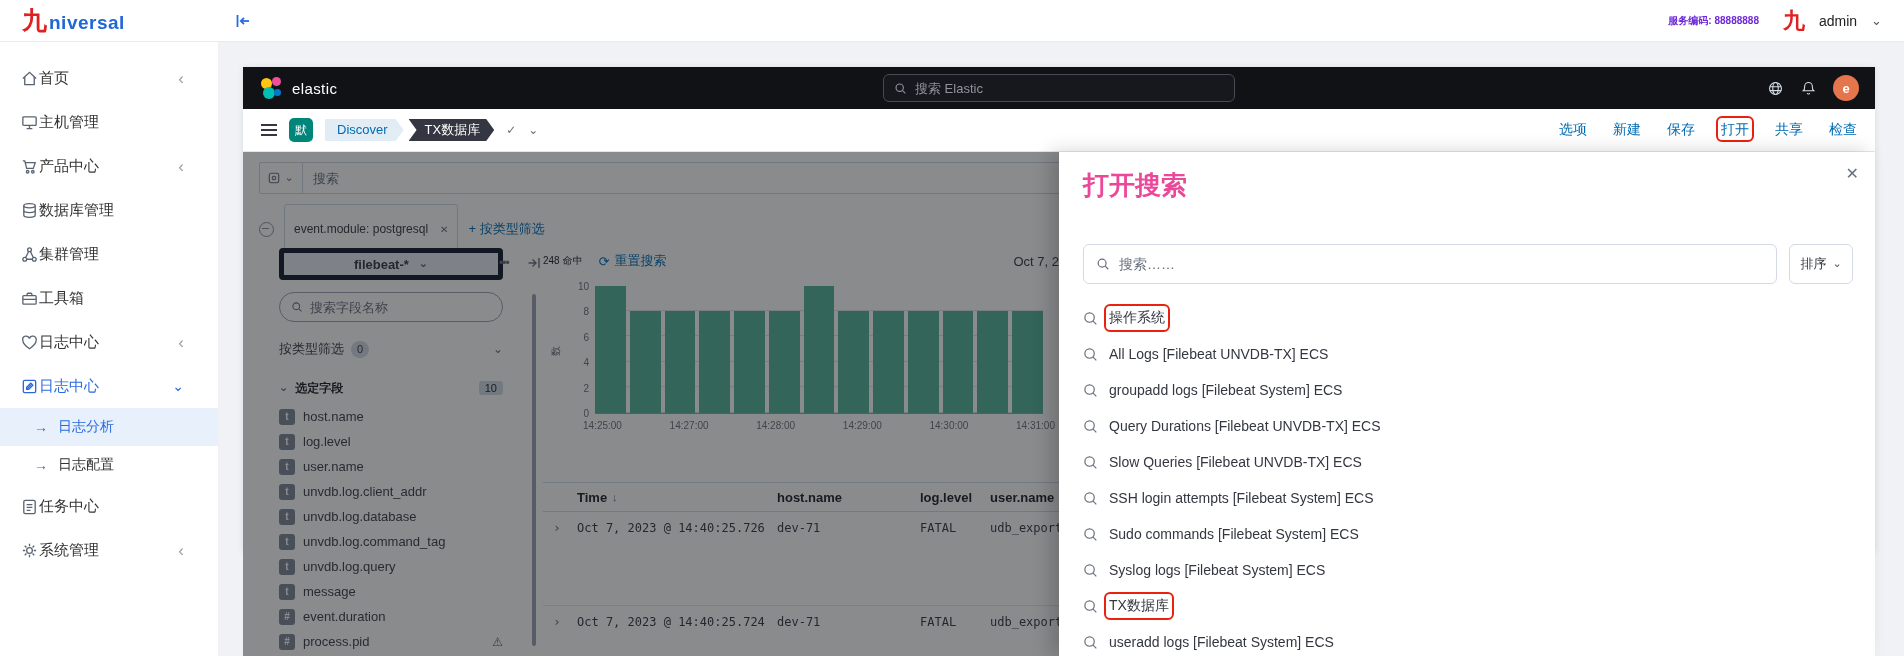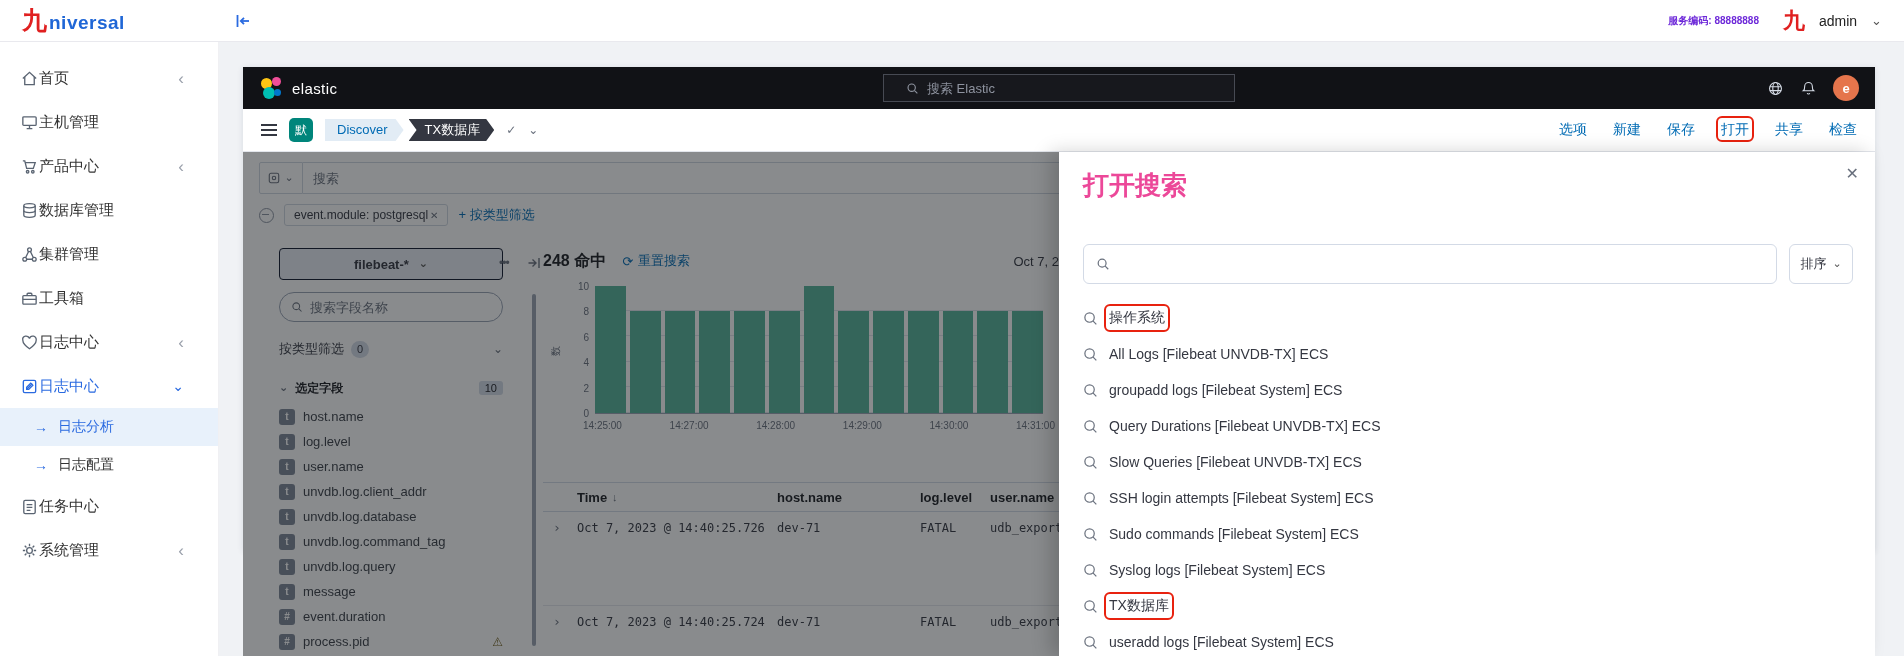--- a/index.html
+++ b/index.html
@@ -42,21 +42,21 @@
   
   .ec-topbar{height:42px;background:#111216;display:flex;align-items:center;padding:0 16px;position:relative}
   .ec-brand{display:flex;align-items:center;gap:9px}
   .elogo{position:relative;width:24px;height:24px}
   .elogo i{position:absolute;border-radius:50%}
   .elogo .b1{width:11px;height:11px;background:#fec514;left:2px;top:2px}
   .elogo .b2{width:9px;height:9px;background:#f04e98;left:13px;top:1px}
   .elogo .b3{width:12px;height:12px;background:#00bfb3;left:4px;top:11px}
   .elogo .b4{width:7px;height:7px;background:#0077cc;left:15px;top:13px}
   .ebrand-text{color:#fff;font-size:15px;letter-spacing:.4px}
-  .ec-search{position:absolute;left:50%;transform:translateX(-50%);top:7px;width:352px;height:28px;background:#17181d;border:1px solid #474a53;border-radius:0;display:flex;align-items:center;gap:8px;padding:0 22px;color:#8e939f}
+  .ec-search{position:absolute;left:50%;transform:translateX(-50%);top:7px;width:352px;height:28px;background:#17181d;border:1px solid #474a53;border-radius:6px;display:flex;align-items:center;gap:8px;padding:0 10px;color:#8e939f}
   .ec-search input{flex:1;background:transparent;border:none;outline:none;color:#cfd3da;font-size:13px;font-family:inherit}
   .ec-search input::placeholder{color:#8e939f}
   .ec-top-icons{margin-left:auto;display:flex;align-items:center;gap:16px;color:#d5dbe5}
   .avatar{width:26px;height:26px;border-radius:50%;background:var(--avatar-orange,#e5754c);color:#fff;font-size:13px;font-weight:700;display:flex;align-items:center;justify-content:center}
 
   
   .ec-crumbbar{height:43px;background:#fff;border-bottom:1px solid #e3e6ec;display:flex;align-items:center;padding:0 18px;gap:12px}
   .hamburger{width:16px;height:12px;border-top:2px solid #343741;border-bottom:2px solid #343741;position:relative;cursor:pointer}
   .hamburger::after{content:"";position:absolute;left:0;top:3px;width:16px;height:2px;background:#343741}
   .space-avatar{width:24px;height:24px;border-radius:5px;background:var(--space-teal,#00857b);color:#fff;font-size:12px;display:flex;align-items:center;justify-content:center;cursor:pointer}
@@ -76,27 +76,27 @@
 
   
   .qbar{position:absolute;left:16px;top:10px;display:flex}
   .qbar-btn{width:44px;height:32px;background:#fff;border:1px solid #cfd6e0;border-radius:2px 0 0 2px;display:flex;align-items:center;justify-content:center;gap:4px;color:#69707d;cursor:pointer}
   .qbar-btn .qchev{font-size:11px;line-height:.7}
   .qbar-input{width:940px;height:32px;border:1px solid #cfd6e0;border-left:none;border-radius:0 2px 2px 0;padding:0 10px;font-size:13px;font-family:inherit;outline:none;color:#343741}
   .qbar-input::placeholder{color:#69707d}
   .fbar{position:absolute;left:16px;top:52px;display:flex;align-items:center;gap:10px}
   .filter-circle{width:15px;height:15px;border:1.5px solid #8b93a1;border-radius:50%;position:relative}
   .filter-circle::after{content:"";position:absolute;left:2px;top:5px;width:7px;height:1.5px;background:#8b93a1}
-  .filter-pill{display:inline-flex;align-items:center;gap:2px;border:1px solid #cfd6e0;background:#fff;border-radius:3px;padding:3px 9px;font-size:12px;color:#343741;cursor:pointer}
+  .filter-pill{display:inline-flex;align-items:center;gap:12px;border:1px solid #cfd6e0;background:#fff;border-radius:3px;padding:17px 9px;font-size:12px;color:#343741;cursor:pointer}
   .pill-x{color:#69707d;font-size:10px;cursor:pointer}
   .add-filter{color:var(--link-blue,#006bb4);font-size:13px;cursor:pointer}
 
   
   .fields{position:absolute;left:36px;top:96px;width:224px}
-  .ip-pill{width:100%;height:32px;background:#e9edf4;border:1px solid #0f172a;border-radius:4px;display:flex;align-items:center;justify-content:center;gap:10px;font-size:13px;font-weight:700;color:#343741;cursor:pointer;font-family:inherit}
+  .ip-pill{width:100%;height:32px;background:#e9edf4;border:5px solid #0f172a;border-radius:4px;display:flex;align-items:center;justify-content:center;gap:10px;font-size:13px;font-weight:700;color:#343741;cursor:pointer;font-family:inherit}
   .ip-pill .chev{font-size:11px;line-height:.7;color:#555}
   .fp-dots{position:absolute;left:256px;top:104px;color:#69707d;font-size:12px;letter-spacing:-1px;cursor:pointer}
   .fp-collapse{position:absolute;left:284px;top:104px;cursor:pointer}
   .fp-scrollbar{position:absolute;left:289px;top:142px;width:4px;height:352px;background:#9aa3b1;border-radius:2px;cursor:pointer}
   .fp-search{position:absolute;top:44px;left:0;width:224px;height:30px;border:1px solid #98a2b3;border-radius:15px;display:flex;align-items:center;gap:7px;padding:0 11px;color:#69707d;background:#fff}
   .fp-search input{flex:1;border:none;outline:none;font-size:13px;font-family:inherit;color:#343741;background:transparent;min-width:0}
   .fp-search input::placeholder{color:#69707d}
   .fp-type{position:absolute;top:88px;left:0;width:224px;height:26px;display:flex;align-items:center;gap:7px;font-size:13px;color:#343741}
   .badge-round{background:#d3dae6;border-radius:9px;min-width:18px;height:17px;line-height:17px;text-align:center;font-size:11px;color:#343741;padding:0 5px}
   .fp-type .chev{margin-left:auto;color:#69707d;font-size:12px;line-height:.7}
@@ -105,21 +105,21 @@
   .fp-selected .badge-rect{margin-left:auto;background:#d3dae6;border-radius:3px;padding:1px 6px;font-size:11px;font-weight:400}
   .field-list{position:absolute;top:156px;left:0;width:224px}
   .field-item{height:25px;display:flex;align-items:center;gap:8px;cursor:pointer}
   .ficon{width:16px;height:16px;border-radius:3px;background:#7d8797;color:#fff;font-size:10px;font-weight:700;display:flex;align-items:center;justify-content:center;flex:0 0 16px}
   .fname{font-size:13px;color:#3a3f47;white-space:nowrap}
   .fwarn{margin-left:auto;color:#6d5a17;font-size:12px}
 
   
   .results{position:absolute;left:300px;top:96px;width:516px;height:408px}
   .res-head{display:flex;align-items:center;gap:16px;height:26px}
-  .hits{font-size:16px;font-weight:700;color:#1a1c21;white-space:nowrap}
+  .hits{font-size:10px;font-weight:400;color:#1a1c21;white-space:nowrap}
   .reset{display:flex;align-items:center;gap:5px;color:var(--link-blue,#006bb4);font-size:13px;cursor:pointer;white-space:nowrap}
   .daterange{margin-left:auto;font-size:13px;color:#343741;white-space:nowrap}
   .chart{position:absolute;left:0;top:38px;width:516px;height:160px}
   .ylab{position:absolute;left:8px;top:58px;font-size:10px;color:#69707d;transform:rotate(-90deg)}
   .yticks{position:absolute;left:22px;top:-5px;width:24px;height:138px;display:flex;flex-direction:column;justify-content:space-between;align-items:flex-end;font-size:10px;color:#69707d}
   .plot{position:absolute;left:52px;top:0;width:448px;height:128px;display:flex;align-items:flex-end;gap:4px;border-bottom:1px solid #98a2b3;background-image:repeating-linear-gradient(to top,#e1e5ec 0 1px,transparent 1px 25.6px)}
   .plot .bar{flex:1;background:var(--bar-green,#54b399)}
   .xticks{position:absolute;left:40px;top:134px;width:472px;display:flex;justify-content:space-between;font-size:10px;color:#69707d}
   .dtable{position:absolute;left:0;top:234px;width:516px}
   .thead,.trow{display:grid;grid-template-columns:34px 200px 143px 70px auto;align-items:center}
@@ -524,20 +524,21 @@
     <aside class="flyout">
       <h2 class="fly-title">打开搜索</h2>
       <button class="fly-close">✕</button>
       <div class="fly-search">
         <span>
             <svg width="14" height="14" viewBox="0 0 16 16">
               <circle cx="7" cy="7" r="4.5" fill="none" stroke="currentColor" stroke-width="1.4"></circle>
               <path d="M10.5 10.5 14 14" stroke="currentColor" stroke-width="1.4"></path>
             </svg>
           </span>
+        <input placeholder="搜索……" style="">
       </div>
       <button class="fly-sort">
         <span>排序</span>
         <span class="chev">⌄</span>
       </button>
       <div class="fly-list">
 
       <div class="fly-item">
             <span class="fly-ic">
               <svg width="15" height="15" viewBox="0 0 16 16">

